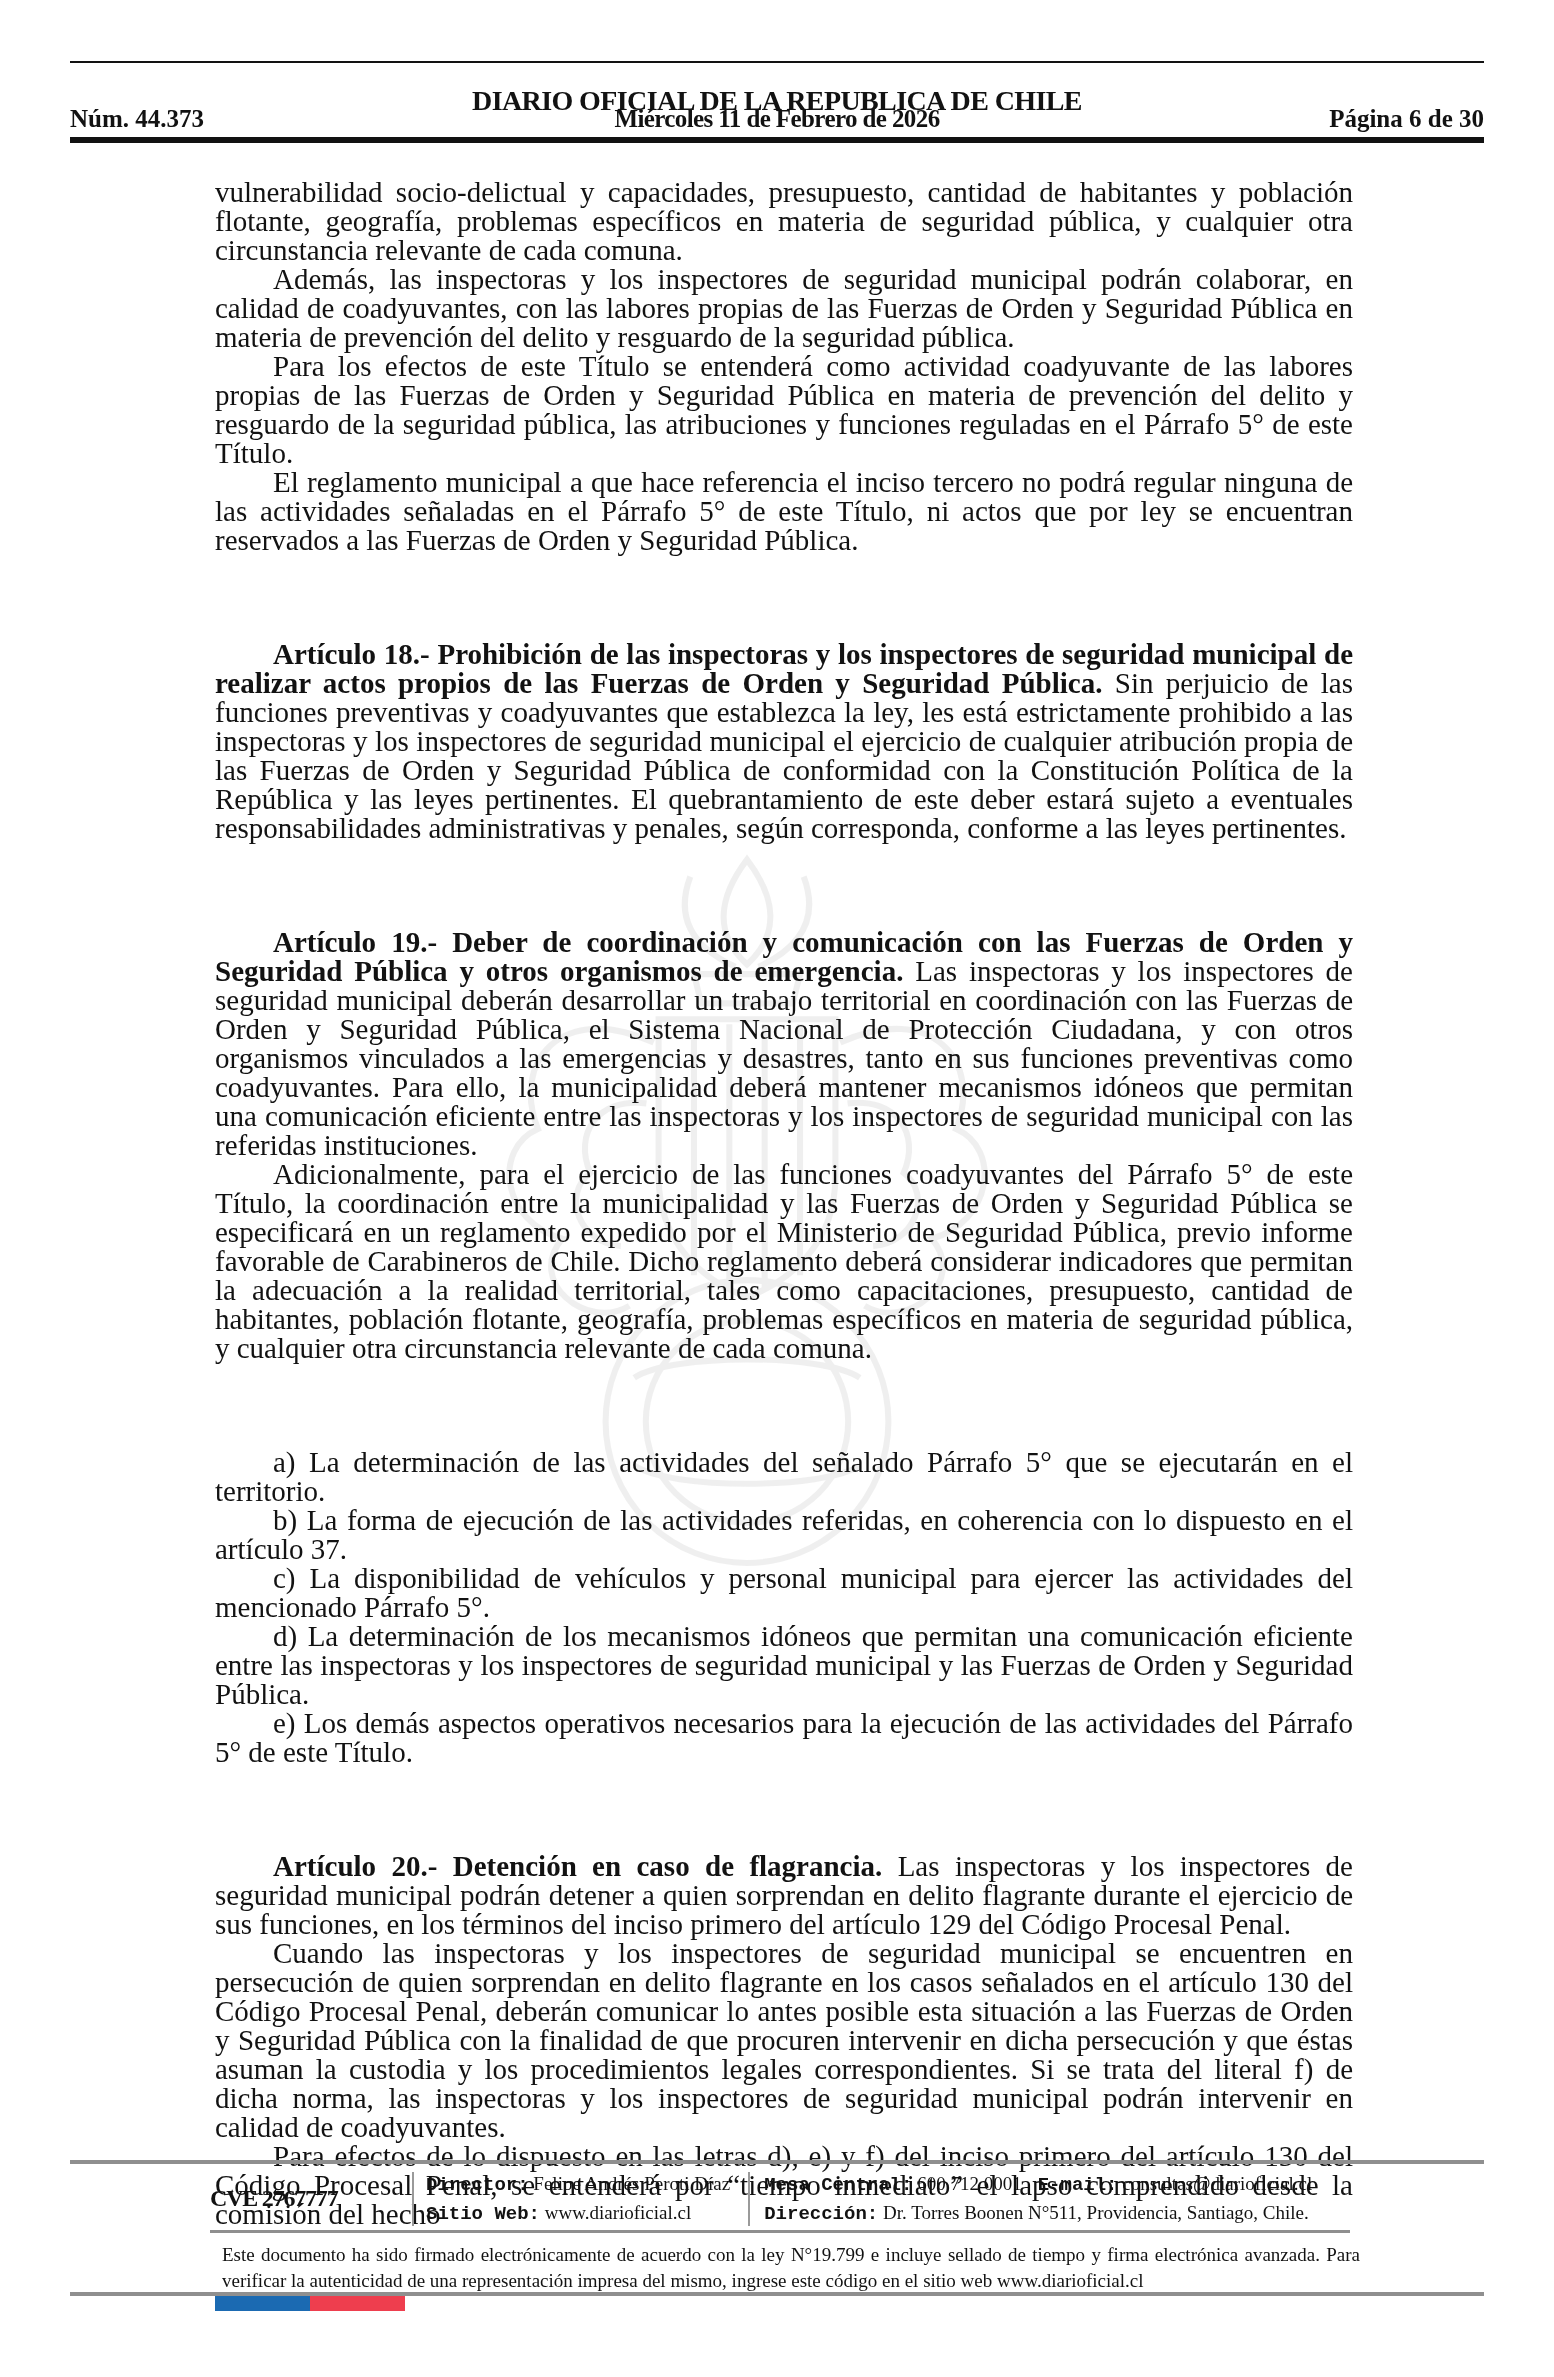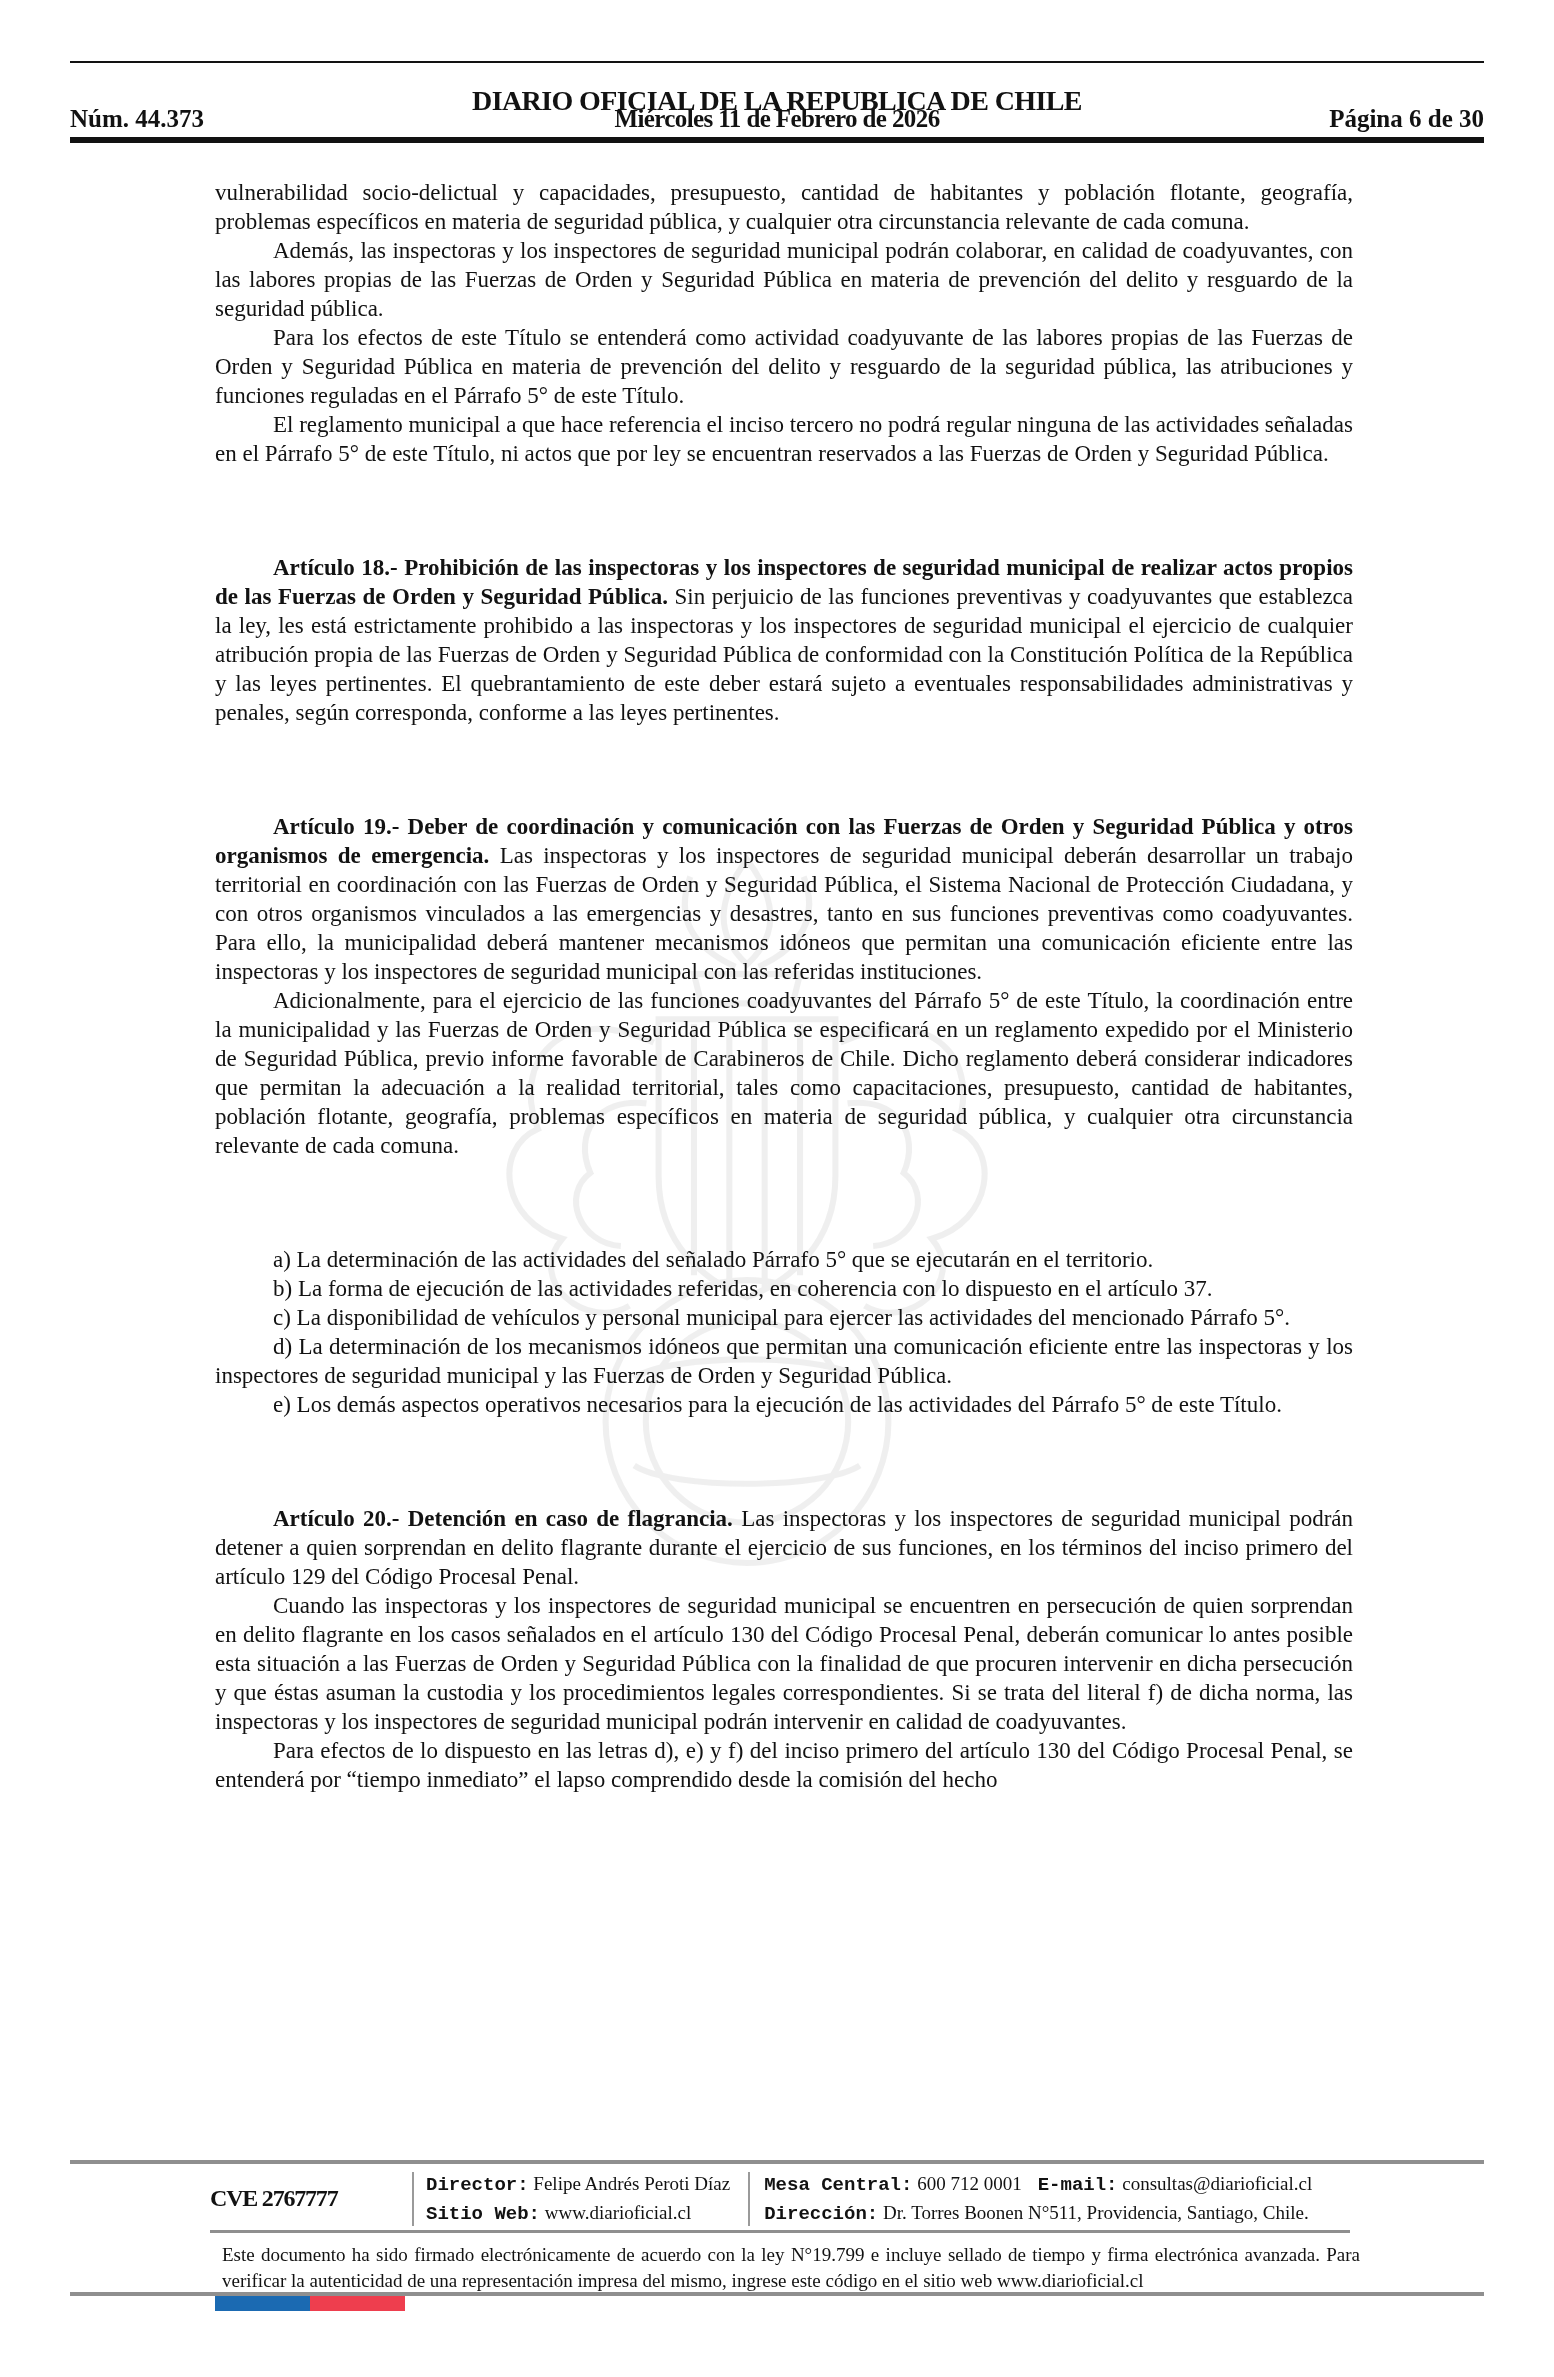--- a/index.html
+++ b/index.html
@@ -34,21 +34,21 @@
   
   #watermark {
     position: absolute; left: 427px; top: 841px;
     width: 640px; height: 732px;
     opacity: 0.13; pointer-events: none;
   }
 
   
   main {
     position: absolute; left: 215px; top: 178px; width: 1138px;
-    font-size: 23px; line-height: 29px; text-align: justify;
+    font-size: 29px; line-height: 29px; text-align: justify;
   }
   main p { margin: 0; }
   p.ind { text-indent: 58px; }
   p.gap { margin-top: 85px; }
 
   
   .grule { position: absolute; background: var(--rule-gray, #8f8f8f); }
   #f-rule1 { left: 70px; top: 2160px; width: 1414px; height: 3.7px; }
   #f-rule2 { left: 210px; top: 2230px; width: 1140px; height: 3px; }
   #f-rule3 { left: 70px; top: 2292px; width: 1414px; height: 3.7px; }

